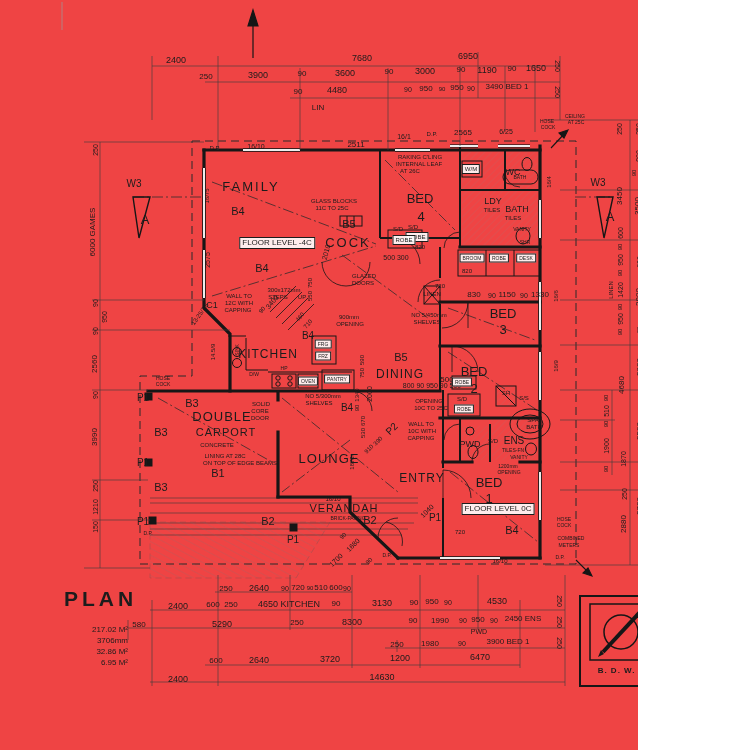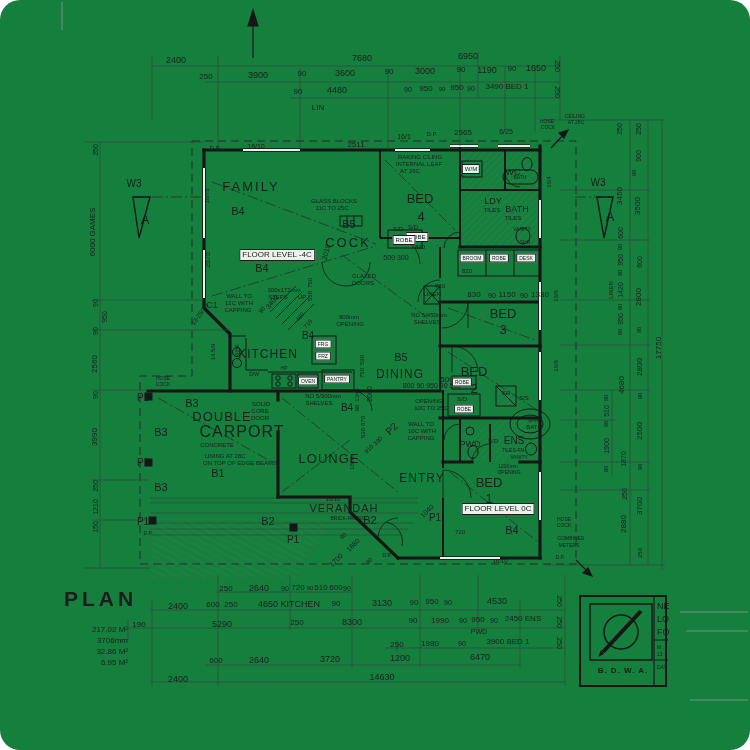--- a/index.html
+++ b/index.html
@@ -1,17 +1,17 @@
 <!DOCTYPE html>
 <html><head>
 <meta charset="utf-8">
 <style>
   html,body{margin:0;padding:0;background:#fff;}
-  .sheet{position:relative;width:750px;height:750px;background:#15803d;overflow:hidden;
-         font-family:"Liberation Sans",sans-serif;color:#1c1c1c;border-radius:20px;}
+  .sheet{position:relative;width:638px;height:750px;background:#ef4444;overflow:hidden;
+         font-family:"Liberation Sans",sans-serif;color:#1c1c1c;}
   svg{position:absolute;left:0;top:0;}
   .ann{position:absolute;white-space:nowrap;color:#1c1c1c;line-height:1;
        transform-origin:center;font-family:"Liberation Sans",sans-serif;}
   .ann.boxed{border:1px solid #1c1c1c;padding:1px 2px;background:rgba(255,255,255,.9);}
   #plan-title{position:absolute;left:64px;top:587px;font-size:21px;letter-spacing:4px;font-weight:bold;
               font-family:"Liberation Sans",sans-serif;}
   .area-col{position:absolute;left:58px;top:624px;width:70px;text-align:right;font-size:8px;line-height:11px;}
   .logo-org{position:absolute;left:583px;top:666px;width:80px;text-align:center;font-size:8px;font-weight:bold;letter-spacing:1px;}
   .side-line{position:absolute;left:657px;font-size:9px;font-weight:normal;width:12px;overflow:hidden;}
   .side-line.small{font-size:5px;font-weight:normal;}
@@ -384,21 +384,21 @@
       <span class="ann" style="left: 213px; top: 605px; font-size: 8px; transform: translate(-50%, -50%);">600</span>
       <span class="ann" style="left: 231px; top: 605px; font-size: 8px; transform: translate(-50%, -50%);">250</span>
       <span class="ann" style="left: 289px; top: 604px; font-size: 9px; transform: translate(-50%, -50%);">4650 KITCHEN</span>
       <span class="ann" style="left: 336px; top: 604px; font-size: 8px; transform: translate(-50%, -50%);">90</span>
       <span class="ann" style="left: 382px; top: 603px; font-size: 9px; transform: translate(-50%, -50%);">3130</span>
       <span class="ann" style="left: 414px; top: 603px; font-size: 8px; transform: translate(-50%, -50%);">90</span>
       <span class="ann" style="left: 432px; top: 602px; font-size: 8px; transform: translate(-50%, -50%);">950</span>
       <span class="ann" style="left: 448px; top: 602px; font-size: 7px; transform: translate(-50%, -50%);">90</span>
       <span class="ann" style="left: 497px; top: 601px; font-size: 9px; transform: translate(-50%, -50%);">4530</span>
       <span class="ann" style="left: 559px; top: 601px; font-size: 7px; transform: translate(-50%, -50%) rotate(90deg);">250</span>
-      <span class="ann" style="left: 139px; top: 625px; font-size: 8px; transform: translate(-50%, -50%);">190</span>
+      <span class="ann" style="left: 139px; top: 625px; font-size: 8px; transform: translate(-50%, -50%);">580</span>
       <span class="ann" style="left: 222px; top: 624px; font-size: 9px; transform: translate(-50%, -50%);">5290</span>
       <span class="ann" style="left: 297px; top: 623px; font-size: 8px; transform: translate(-50%, -50%);">250</span>
       <span class="ann" style="left: 352px; top: 622px; font-size: 9px; transform: translate(-50%, -50%);">8300</span>
       <span class="ann" style="left: 413px; top: 621px; font-size: 8px; transform: translate(-50%, -50%);">90</span>
       <span class="ann" style="left: 440px; top: 621px; font-size: 8px; transform: translate(-50%, -50%);">1990</span>
       <span class="ann" style="left: 463px; top: 620px; font-size: 7px; transform: translate(-50%, -50%);">90</span>
       <span class="ann" style="left: 478px; top: 620px; font-size: 8px; transform: translate(-50%, -50%);">950</span>
       <span class="ann" style="left: 494px; top: 620px; font-size: 7px; transform: translate(-50%, -50%);">90</span>
       <span class="ann" style="left: 523px; top: 619px; font-size: 8px; transform: translate(-50%, -50%);">2450 ENS</span>
       <span class="ann" style="left: 559px; top: 622px; font-size: 7px; transform: translate(-50%, -50%) rotate(90deg);">250</span>
@@ -410,21 +410,21 @@
       <span class="ann" style="left: 559px; top: 643px; font-size: 7px; transform: translate(-50%, -50%) rotate(90deg);">250</span>
       <span class="ann" style="left: 216px; top: 661px; font-size: 8px; transform: translate(-50%, -50%);">600</span>
       <span class="ann" style="left: 259px; top: 660px; font-size: 9px; transform: translate(-50%, -50%);">2640</span>
       <span class="ann" style="left: 330px; top: 659px; font-size: 9px; transform: translate(-50%, -50%);">3720</span>
       <span class="ann" style="left: 400px; top: 658px; font-size: 9px; transform: translate(-50%, -50%);">1200</span>
       <span class="ann" style="left: 480px; top: 657px; font-size: 9px; transform: translate(-50%, -50%);">6470</span>
       <span class="ann" style="left: 178px; top: 679px; font-size: 9px; transform: translate(-50%, -50%);">2400</span>
       <span class="ann" style="left: 382px; top: 677px; font-size: 9px; transform: translate(-50%, -50%);">14630</span>
       <span class="ann" style="left: 251px; top: 186px; font-size: 13px; letter-spacing: 2px; transform: translate(-50%, -50%);">FAMILY</span>
       <span class="ann" style="left: 238px; top: 211px; font-size: 11px; transform: translate(-50%, -50%);">B4</span>
-      <span class="ann boxed" style="left: 277px; top: 243px; font-size: 8px; transform: translate(-50%, -50%); margin-top: 12px;">FLOOR LEVEL -4C</span>
+      <span class="ann boxed" style="left: 277px; top: 243px; font-size: 8px; transform: translate(-50%, -50%);">FLOOR LEVEL -4C</span>
       <span class="ann" style="left: 262px; top: 268px; font-size: 11px; transform: translate(-50%, -50%);">B4</span>
       <span class="ann" style="left: 334px; top: 201px; font-size: 6px; transform: translate(-50%, -50%);">GLASS BLOCKS</span>
       <span class="ann" style="left: 332px; top: 208px; font-size: 6px; transform: translate(-50%, -50%);">11C TO 25C</span>
       <span class="ann" style="left: 349px; top: 224px; font-size: 11px; transform: translate(-50%, -50%);">B5</span>
       <span class="ann" style="left: 348px; top: 242px; font-size: 13px; letter-spacing: 2px; transform: translate(-50%, -50%);">COCK</span>
       <span class="ann" style="left: 326px; top: 252px; font-size: 7px; transform: translate(-50%, -50%) rotate(-75deg);">2010</span>
       <span class="ann" style="left: 364px; top: 276px; font-size: 6px; transform: translate(-50%, -50%);">GLAZED</span>
       <span class="ann" style="left: 363px; top: 283px; font-size: 6px; transform: translate(-50%, -50%);">DOORS</span>
       <span class="ann" style="left: 310px; top: 283px; font-size: 6px; transform: translate(-50%, -50%) rotate(-90deg);">750</span>
       <span class="ann" style="left: 310px; top: 296px; font-size: 6px; transform: translate(-50%, -50%) rotate(-90deg);">550</span>
@@ -508,21 +508,21 @@
       <span class="ann" style="left: 239px; top: 303px; font-size: 6px; transform: translate(-50%, -50%);">12C WITH</span>
       <span class="ann" style="left: 238px; top: 310px; font-size: 6px; transform: translate(-50%, -50%);">CAPPING</span>
       <span class="ann" style="left: 284px; top: 290px; font-size: 6px; transform: translate(-50%, -50%);">300x172mm</span>
       <span class="ann" style="left: 278px; top: 297px; font-size: 6px; transform: translate(-50%, -50%);">STEPS</span>
       <span class="ann" style="left: 302px; top: 297px; font-size: 6px; transform: translate(-50%, -50%);">UP</span>
       <span class="ann" style="left: 262px; top: 310px; font-size: 6px; transform: translate(-50%, -50%) rotate(-50deg);">90</span>
       <span class="ann" style="left: 272px; top: 302px; font-size: 7px; transform: translate(-50%, -50%) rotate(-50deg);">3400</span>
       <span class="ann" style="left: 300px; top: 317px; font-size: 6px; transform: translate(-50%, -50%) rotate(-50deg);">460</span>
       <span class="ann" style="left: 308px; top: 324px; font-size: 6px; transform: translate(-50%, -50%) rotate(-50deg);">710</span>
       <span class="ann" style="left: 222px; top: 416px; font-size: 13px; letter-spacing: 1px; transform: translate(-50%, -50%);">DOUBLE</span>
-      <span class="ann" style="left: 226px; top: 432px; font-size: 16px; letter-spacing: 1px; transform: translate(-50%, -50%); margin-left: 16px;">CARPORT</span>
+      <span class="ann" style="left: 226px; top: 432px; font-size: 11px; letter-spacing: 1px; transform: translate(-50%, -50%);">CARPORT</span>
       <span class="ann" style="left: 217px; top: 445px; font-size: 6px; transform: translate(-50%, -50%);">CONCRETE</span>
       <span class="ann" style="left: 225px; top: 456px; font-size: 6px; transform: translate(-50%, -50%);">LINING AT 28C</span>
       <span class="ann" style="left: 240px; top: 463px; font-size: 6px; transform: translate(-50%, -50%);">ON TOP OF EDGE BEAMS</span>
       <span class="ann" style="left: 218px; top: 473px; font-size: 11px; transform: translate(-50%, -50%);">B1</span>
       <span class="ann" style="left: 192px; top: 403px; font-size: 11px; transform: translate(-50%, -50%);">B3</span>
       <span class="ann" style="left: 161px; top: 432px; font-size: 11px; transform: translate(-50%, -50%);">B3</span>
       <span class="ann" style="left: 161px; top: 487px; font-size: 11px; transform: translate(-50%, -50%);">B3</span>
       <span class="ann" style="left: 143px; top: 398px; font-size: 10px; transform: translate(-50%, -50%);">P1</span>
       <span class="ann" style="left: 143px; top: 463px; font-size: 10px; transform: translate(-50%, -50%);">P1</span>
       <span class="ann" style="left: 143px; top: 522px; font-size: 10px; transform: translate(-50%, -50%);">P1</span>

